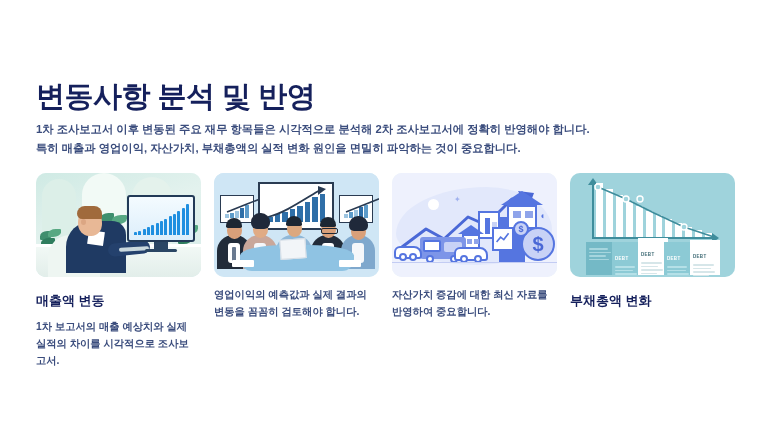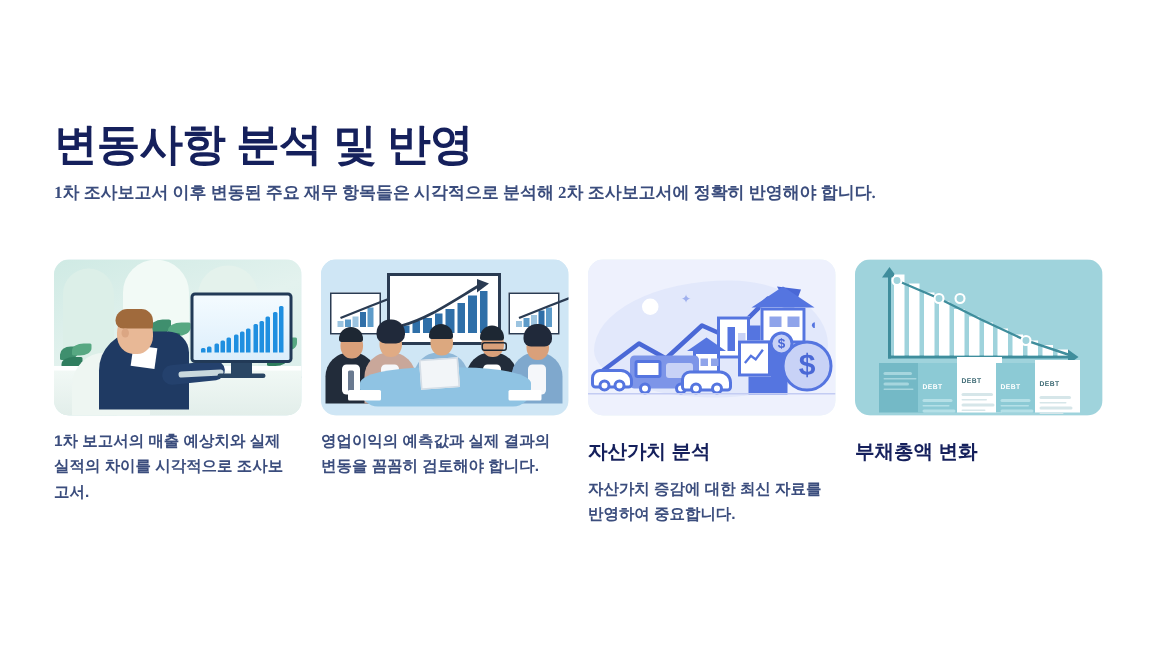--- a/index.html
+++ b/index.html
@@ -37,21 +37,21 @@
   .intro {
     position: absolute;
     left: 36px;
     top: 120px;
     width: 560px;
     font-size: 11.3px;
     font-weight: 700;
     line-height: 19px;
     color: #3b4d7d;
   }
-  .intro .line { display: block; white-space: nowrap; font-family: Liberation Serif, serif; }
+  .intro .line { display: block; white-space: nowrap; }
 
   
   .cards {
     position: absolute;
     left: 36px;
     top: 173px;
     width: 696px;
     display: flex;
     gap: 13px;
   }
@@ -235,20 +235,21 @@
 </style>
 </head>
 <body style="background: rgb(255, 255, 255);">
 
 <div class="page">
 
   <h1 class="title">변동사항 분석 및 반영</h1>
 
   <div class="intro">
     <span class="line">1차 조사보고서 이후 변동된 주요 재무 항목들은 시각적으로 분석해 2차 조사보고서에 정확히 반영해야 합니다.</span>
+    <span class="line">특히 매출과 영업이익, 자산가치, 부채총액의 실적 변화 원인을 면밀히 파악하는 것이 중요합니다.</span>
   </div>
 
   <div class="cards">
 
     <div class="card">
       <div class="thumb">
         <div class="t1-bg"></div>
         <div class="t1-arch t1-a1"></div>
         <div class="t1-arch t1-a2"></div>
         <div class="t1-arch t1-a3"></div>
@@ -302,20 +303,21 @@
                 <i style="height: 66%; background: rgb(31, 143, 224);"></i>
                 <i style="height: 75%; background: rgb(31, 143, 224);"></i>
                 <i style="height: 85%; background: rgb(31, 143, 224);"></i>
                 <i style="height: 96%; background: rgb(31, 143, 224);"></i>
               </div>
           </div>
         </div>
         <div class="t1-stand"></div>
         <div class="t1-base"></div>
       </div>
+      <div class="card-title">매출액 변동</div>
       <div class="card-desc">1차 보고서의 매출 예상치와 실제 실적의 차이를 시각적으로 조사보고서.</div>
     </div>
 
     <div class="card">
       <div class="thumb">
         <div class="t2-bg"></div>
         <div class="t2-wall"></div>
 
         <div class="t2-frameL">
           <div class="minibars">
@@ -456,21 +458,20 @@
           <span class="t3-wheel" style="left:4px;"></span>
           <span class="t3-wheel" style="right:4px;"></span>
         </div>
 
         <div class="t3-coin" style="right:2px;bottom:16px;width:34px;height:34px;font-size:20px;line-height:30px;">$</div>
         <div class="t3-coin" style="right:28px;bottom:40px;width:16px;height:16px;font-size:9px;line-height:12px;">$</div>
         <span style="position:absolute;right:12px;bottom:56px;font-size:9px;color:#5575e0;">◖</span>
 
         <div class="t3-ground"></div>
       </div>
-      <div class="card-title">자산가치 분석</div>
       <div class="card-desc">자산가치 증감에 대한 최신 자료를 반영하여 중요합니다.</div>
     </div>
 
     <div class="card">
       <div class="thumb">
         <div class="t4-bg"></div>
         <div class="t4-axisY"></div>
         <div class="t4-axisX"></div>
         <div class="t4-arrowUp"></div>
         <div class="t4-arrowR"></div>

